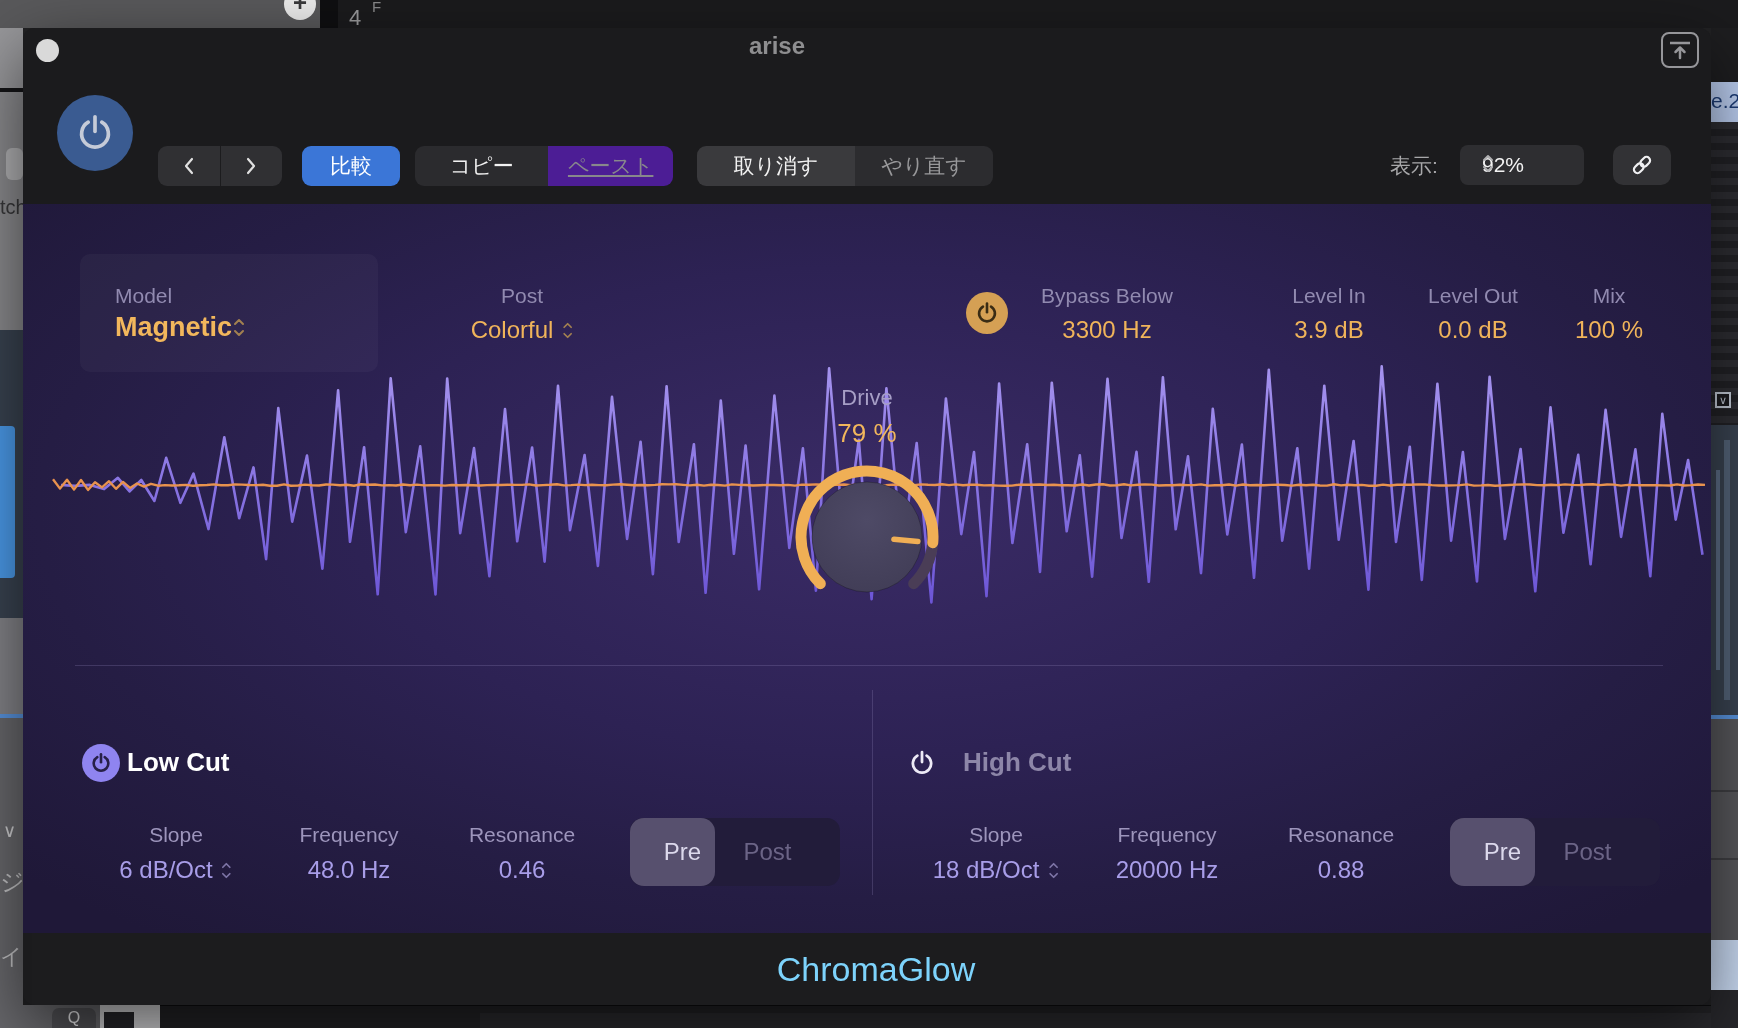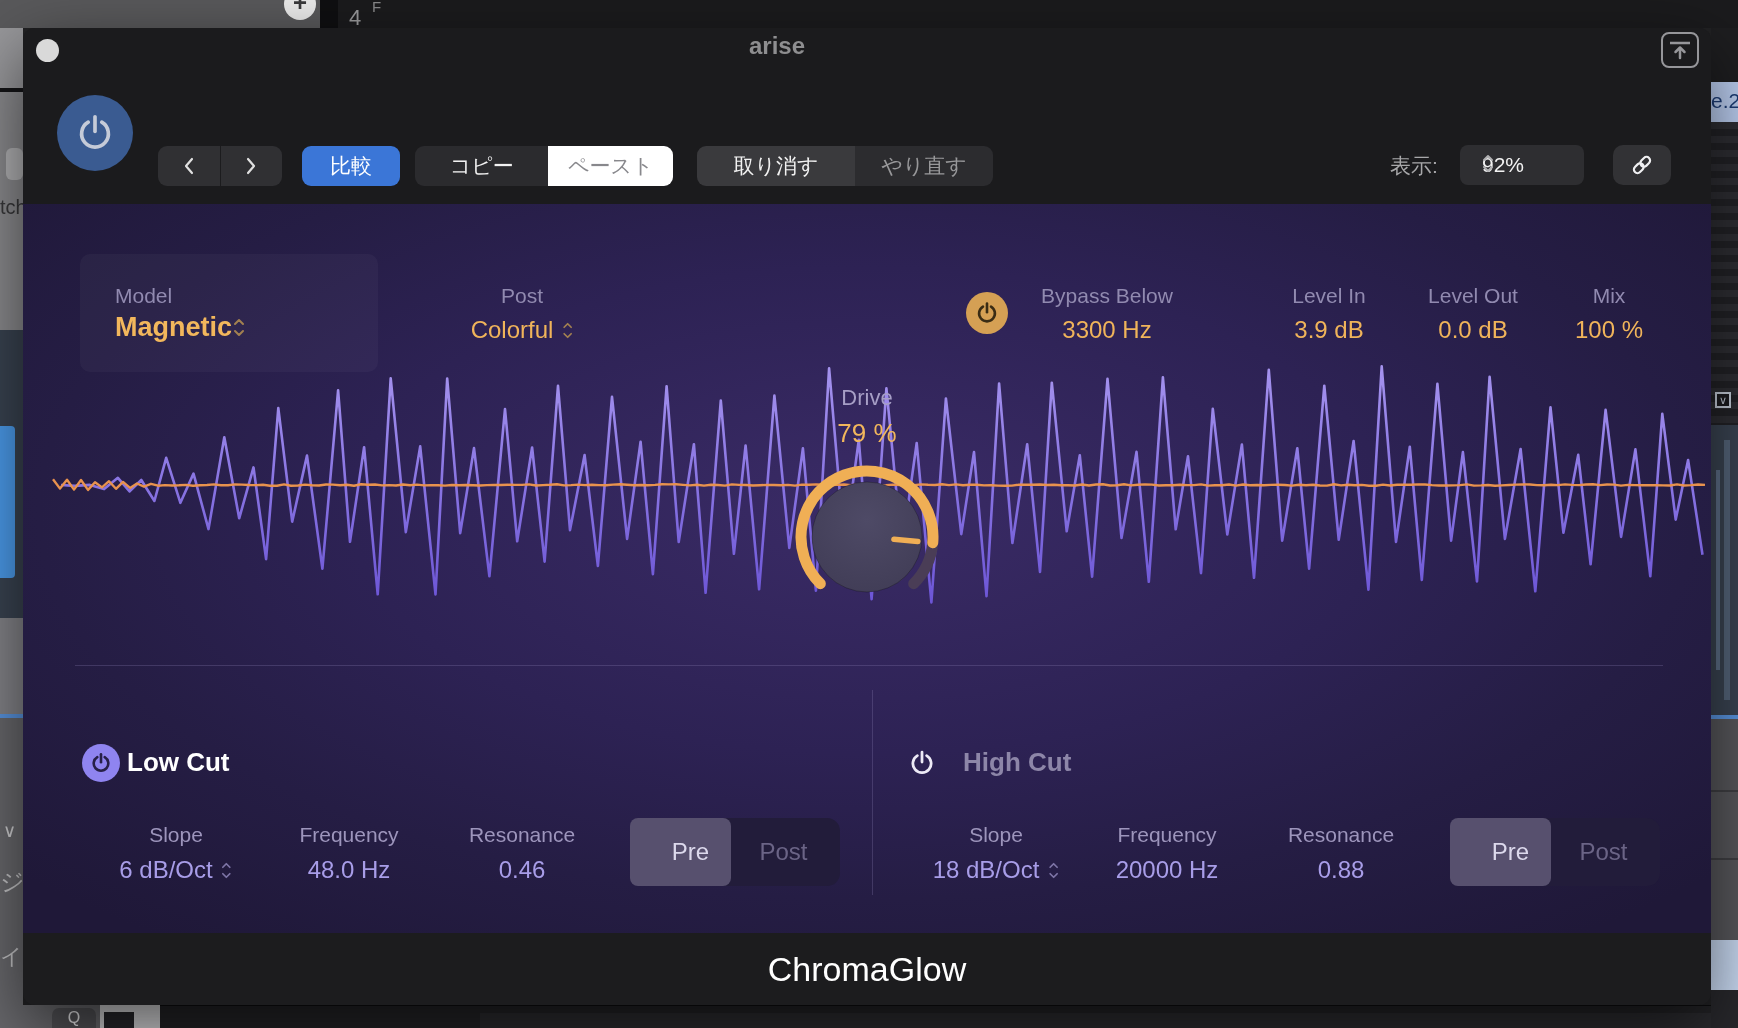--- a/index.html
+++ b/index.html
@@ -79,21 +79,21 @@
          display:flex; align-items:center; justify-content:center; top:118px; }
   .navgrp  { left:135px; width:124px; background:#303033; }
   .navgrp .cell { width:62px; height:40px; display:flex; align-items:center; justify-content:center; }
   .navgrp .sep  { width:1px; height:40px; background:#1c1c1e; }
   .compare { left:279px; width:98px; background:#3b76d7; color:#ffffff; }
   .seg2 { border-radius:9px; overflow:hidden; display:flex; }
   .cpgrp { left:392px; width:258px; }
   .urgrp { left:674px; width:296px; }
   .seg { height:40px; display:flex; align-items:center; justify-content:center; font-size:21px; }
   .seg-on-dark  { background:#2b2b2e; color:#f2f2f2; }
-  .seg-off-lite { background:#ffffff; color:#88888c; }
+  .seg-off-lite { background:#4c1d95; color:#88888c;text-decoration:underline; }
   .seg-on-lite  { background:#3a3a3d; color:#f2f2f2; }
   .seg-off-dark { background:#2c2c2f; color:#98989a; }
 
   .view-label { left:1367px; top:124px; color:#a8a8aa; font-size:21px; }
   .zoomstep { left:1437px; top:117px; width:124px; height:40px; background:#2e2e31; border-radius:8px;
               color:#f2f2f2; font-size:21px; }
   .zoomstep span { position:absolute; left:22px; top:8px; }
   .zoomstep .stepper { position:absolute; right:12px; top:9px; }
   .linkbtn { left:1590px; top:117px; width:58px; height:40px; background:#323235; border-radius:10px;
              display:flex; align-items:center; justify-content:center; color:#f0f0f2; }
@@ -130,25 +130,25 @@
             display:flex; align-items:center; justify-content:center; }
   .hc-title { left:940px; top:543px; color:#8d86a8; font-size:26px; font-weight:700; }
 
   .clabel { position:absolute; top:619px; transform:translateX(-50%); color:#9d95bc; font-size:21px; white-space:nowrap; }
   .cvalue { position:absolute; top:652px; transform:translateX(-50%); color:#a89de8; font-size:24px;
             white-space:nowrap; display:flex; align-items:center; gap:8px; }
 
   .prepost { position:absolute; top:614px; width:210px; height:68px; background:#221c3a;
              border-radius:13px; display:flex; }
   .pp-seg { width:105px; height:68px; display:flex; align-items:center; justify-content:center; font-size:24px; }
-  .pp-on  { background:#57506e; color:#dcd9ec; border-radius:8px; width:101px;padding-left:20px; }
+  .pp-on  { background:#57506e; color:#dcd9ec; border-radius:14px; width:85px;padding-left:20px; }
   .pp-off { color:#6b6486; }
 
-  .ftr { left:0; top:905px; width:1688px; height:72px; background:#1c1c1e;
-         display:flex; align-items:center; justify-content:center; color:#ffffff; font-size:34px; }
+  .ftr { left:9px; top:905px; width:1688px; height:72px; background:#1c1c1e;
+         display:flex; align-items:center; justify-content:center; color:#7dd3fc; font-size:34px; }
 </style>
 </head>
 <body>
 
 <div class="abs bg-top"></div>
 <div class="abs bg-top-gray"></div>
 <div class="abs bg-top-div"></div>
 <div class="abs plus-circle">+</div>
 <div class="abs bg-top-num">4</div>
 <div class="abs bg-top-f">F</div>

